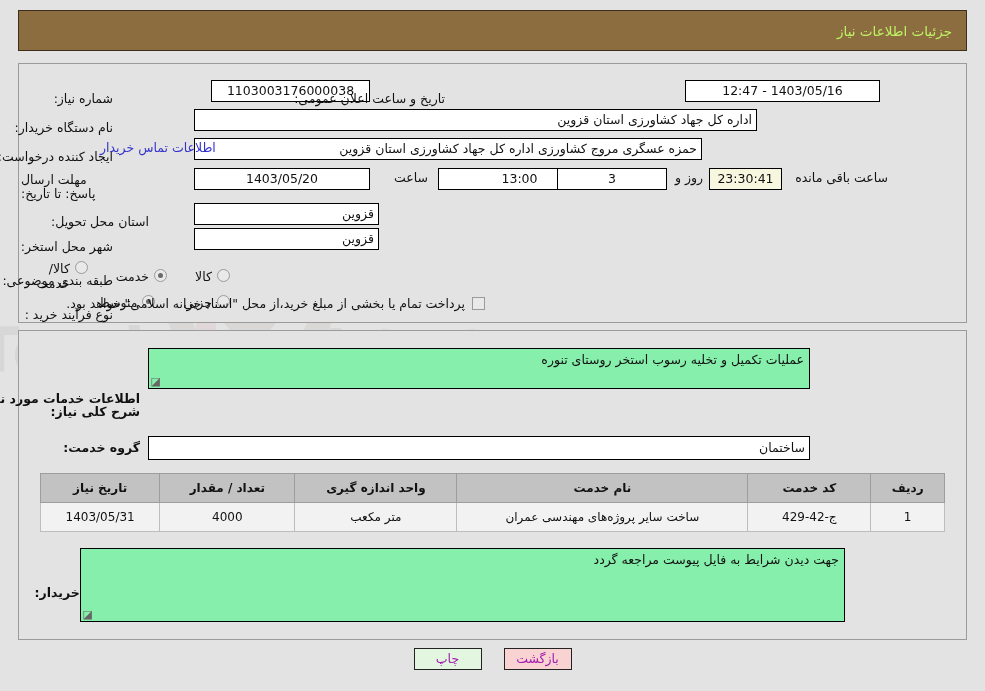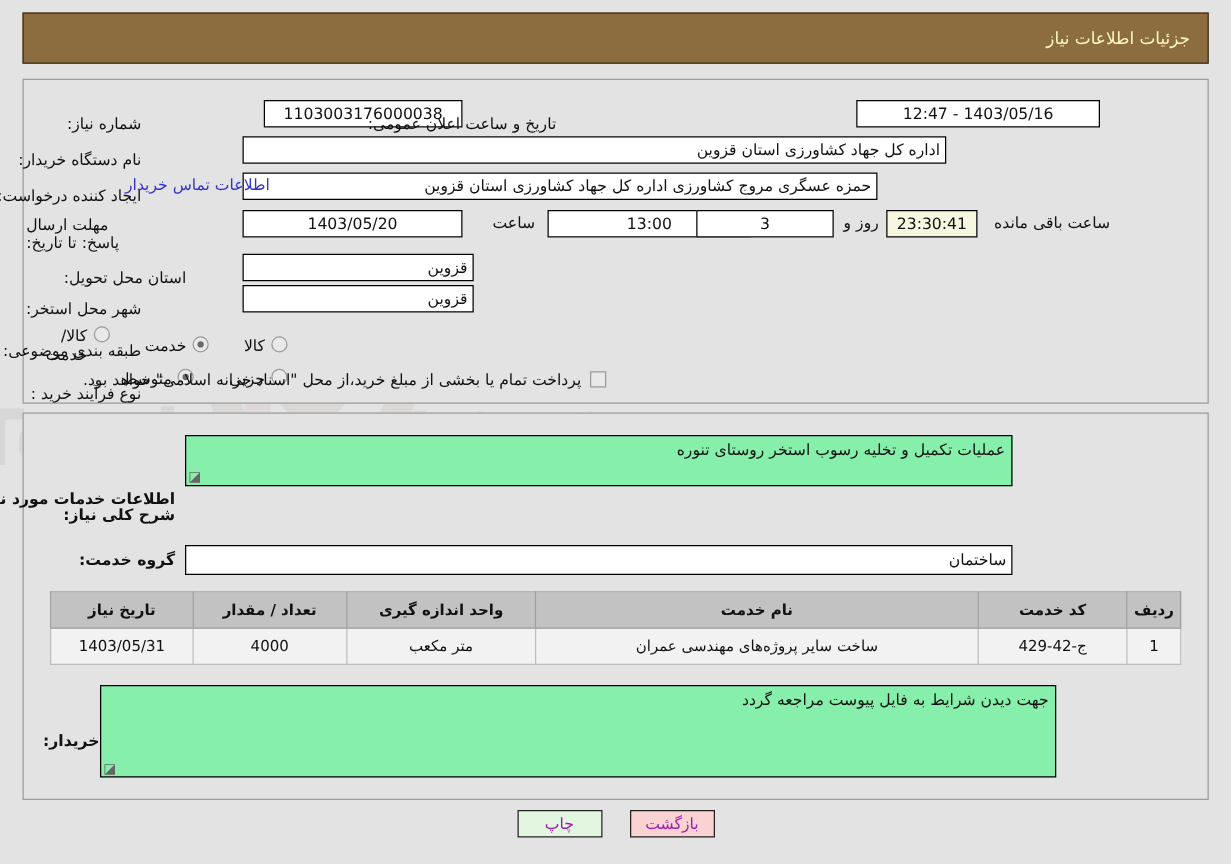--- a/index.html
+++ b/index.html
@@ -39,21 +39,21 @@
     background: #8c6d40;
     border: 1px solid #3d2f1b;
     box-sizing: border-box;
     display: flex;
     align-items: center;
     justify-content: flex-start;
     padding-right: 14px;
     z-index: 2;
   }
   .title-bar .t {
-    color: #fef9c3;
+    color: #bef264;
     font-size: 13.5px;
   }
 
   
   .panel {
     position: absolute;
     box-sizing: border-box;
     border: 1px solid #9b9b9b;
     background: #e3e3e3;
     z-index: 2;
@@ -198,21 +198,21 @@
     width: 100%;
     font-size: 12px;
     background: #fff;
   }
   table.grid th {
     background: #c2c2c2;
     border: 1px solid #9d9d9d;
     color: #111;
     font-weight: bold;
     height: 28px;
-    padding: 0 4px;
+    padding: 0 20px;
     text-align: center;
     white-space: nowrap;
   }
   table.grid td {
     background: #f2f2f2;
     border: 1px solid #bdbdbd;
     height: 28px;
     padding: 0 4px;
     text-align: center;
     color: #111;

